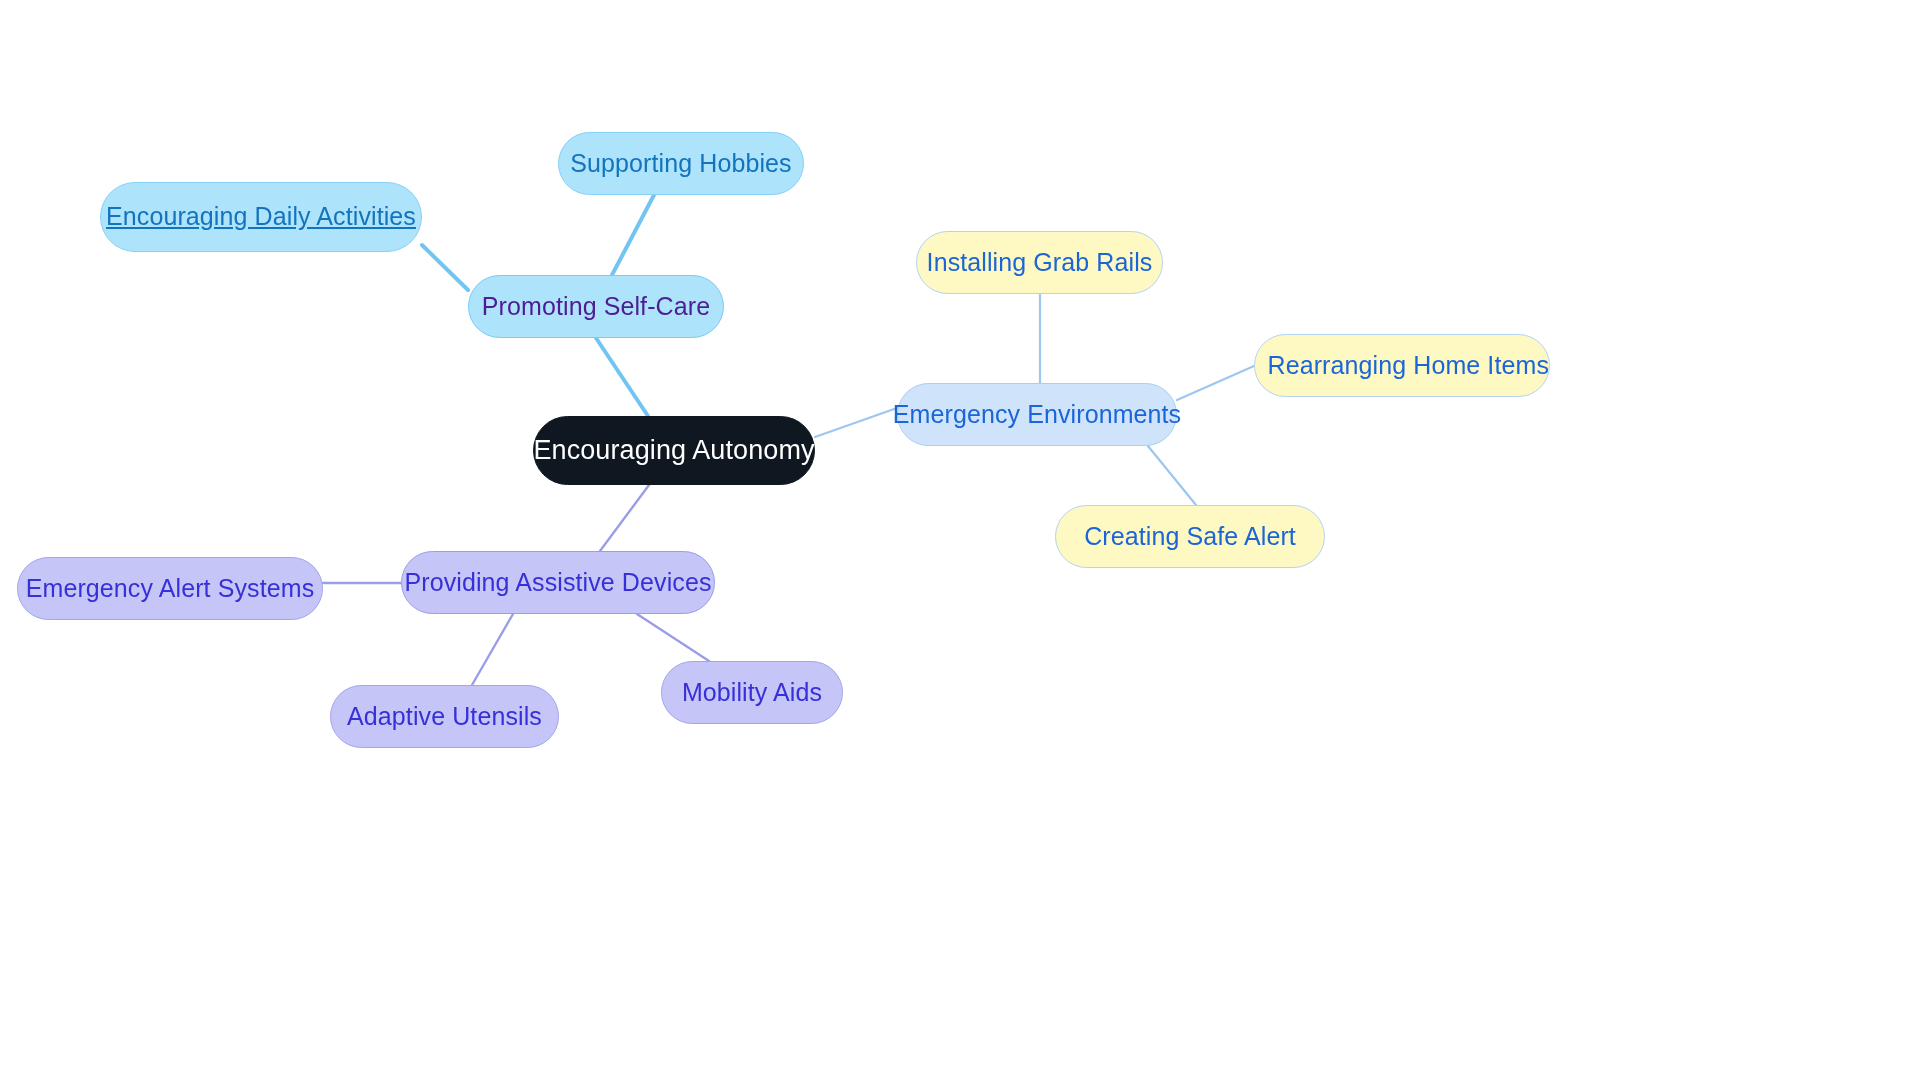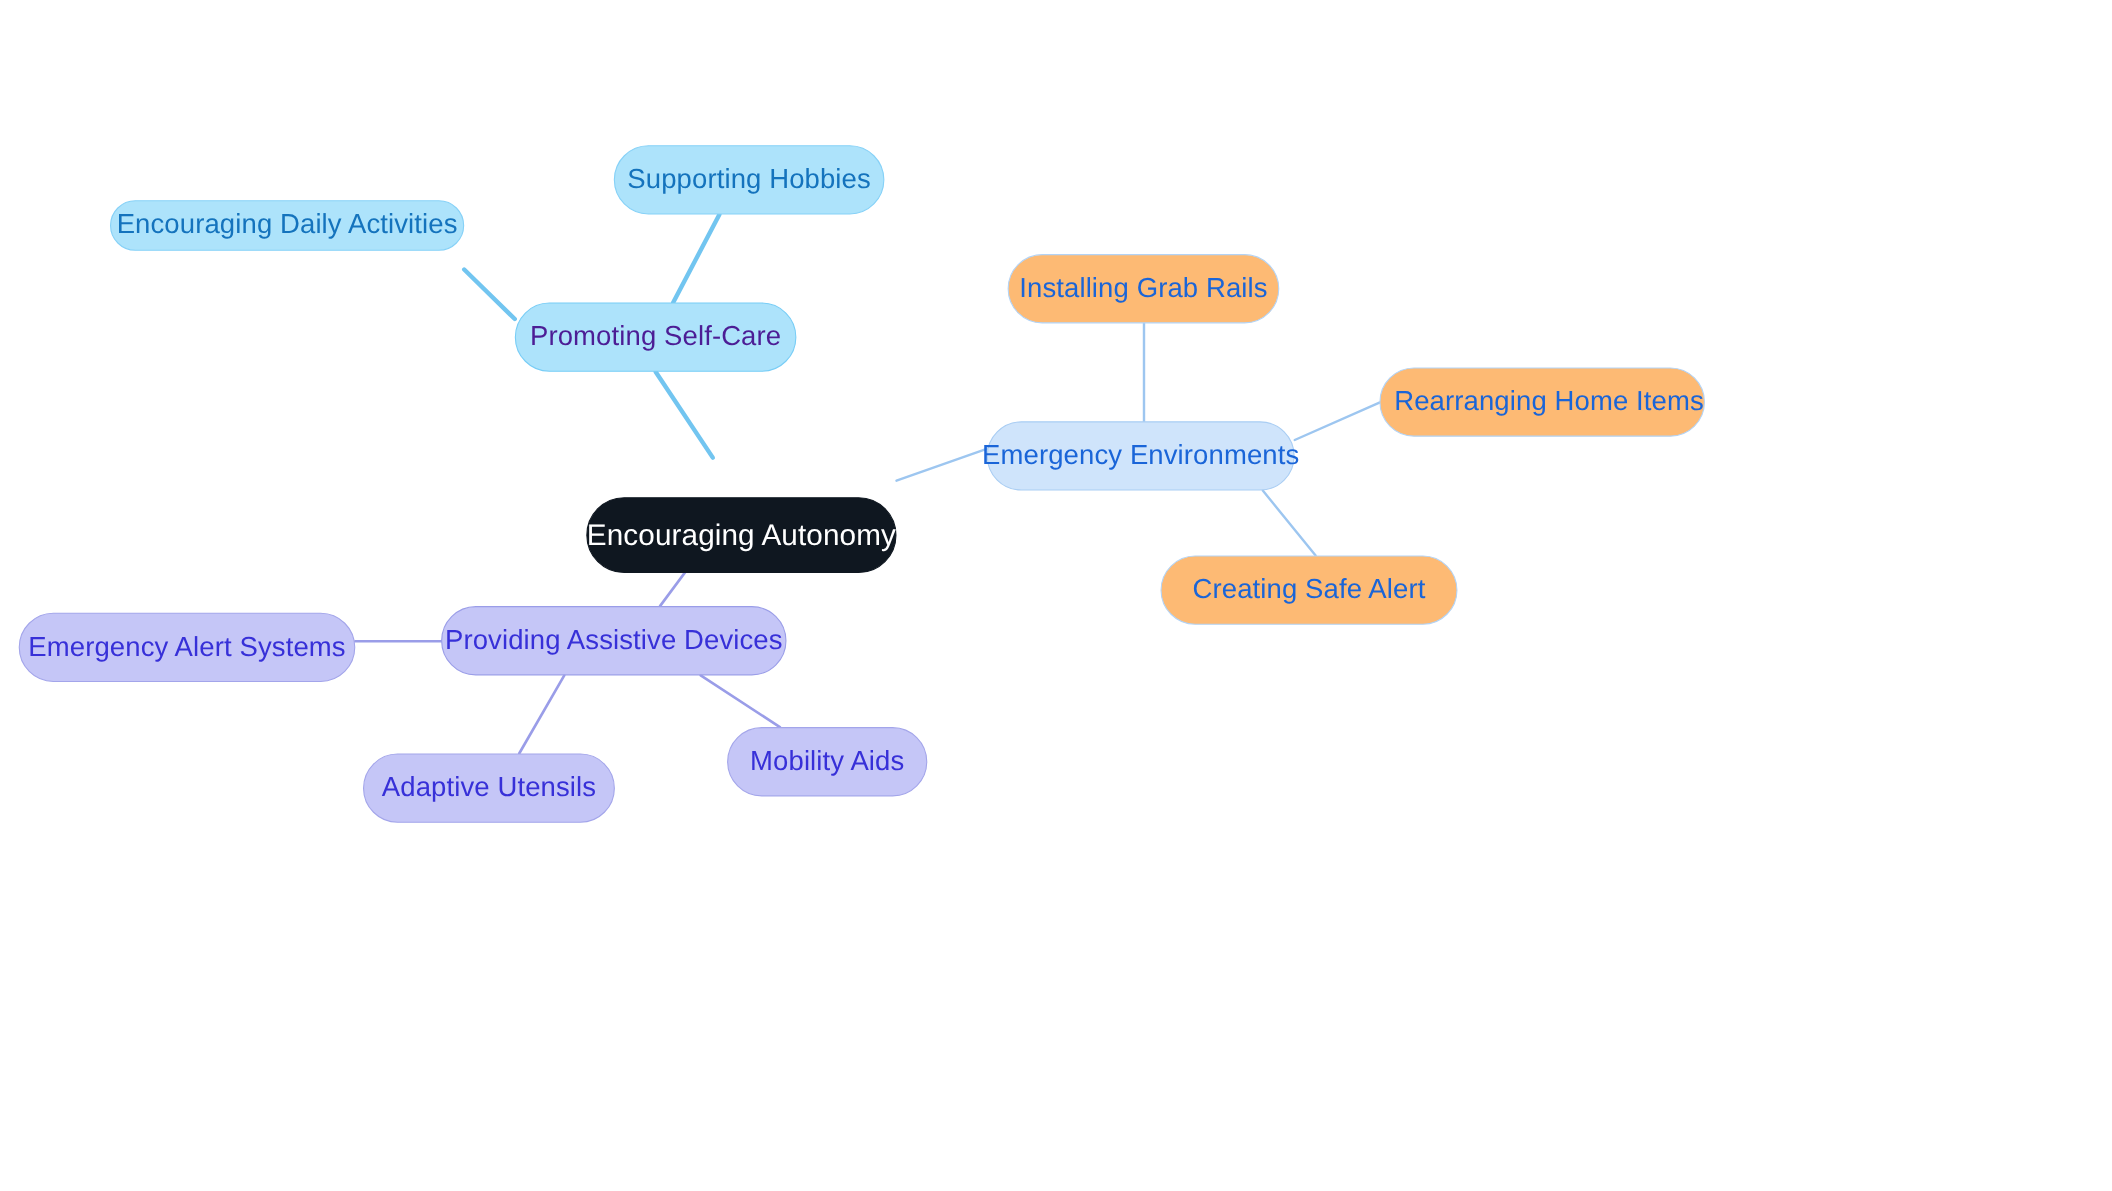--- a/index.html
+++ b/index.html
@@ -41,21 +41,20 @@
   }
   .node-label {
     display: block;
   }
   
   .n-root {
     background: #0f1720;
     border: 1px solid #0f1720;
     color: #ffffff;
     font-size: 27px;
-    margin-top: 36px;
   }
   
   .n-b1 {
     background: #ade3fb;
     border: 1.6px solid #78cdf6;
     color: #4c1d95;
     font-size: 25px;
   }
   .n-b1-child {
     background: #ade3fb;
@@ -64,21 +63,21 @@
     font-size: 25px;
   }
   
   .n-b2 {
     background: #cfe4fb;
     border: 1.6px solid #a9cdf3;
     color: #1a65d8;
     font-size: 25px;
   }
   .n-b2-child {
-    background: #fdba74;
+    background: #fef9c3;
     border: 1.6px solid #b3d3f5;
     color: #1a65d8;
     font-size: 25px;
   }
   
   .n-b3 {
     background: #c5c6f7;
     border: 1.6px solid #9a9de8;
     color: #3730d8;
     font-size: 25px;
@@ -111,21 +110,21 @@
       </g>
   </svg>
 
   <div id="node-layer">
       <div class="node n-root" style="left: 533px; top: 416px; width: 282px; height: 69px;">
         <span class="node-label">Encouraging Autonomy</span>
       </div>
       <div class="node n-b1" style="left: 468px; top: 275px; width: 256px; height: 63px;">
         <span class="node-label">Promoting Self-Care</span>
       </div>
-      <div class="node n-b1-child" style="left: 100px; top: 182px; width: 322px; height: 46px;">
+      <div class="node n-b1-child" style="left: 100px; top: 182px; width: 322px; height: 70px; text-decoration: underline;">
         <span class="node-label">Encouraging Daily Activities</span>
       </div>
       <div class="node n-b1-child" style="left: 558px; top: 132px; width: 246px; height: 63px;">
         <span class="node-label">Supporting Hobbies</span>
       </div>
       <div class="node n-b2" style="left: 897px; top: 383px; width: 280px; height: 63px;">
         <span class="node-label">Emergency Environments</span>
       </div>
       <div class="node n-b2-child" style="left: 916px; top: 231px; width: 247px; height: 63px;">
         <span class="node-label">Installing Grab Rails</span>

